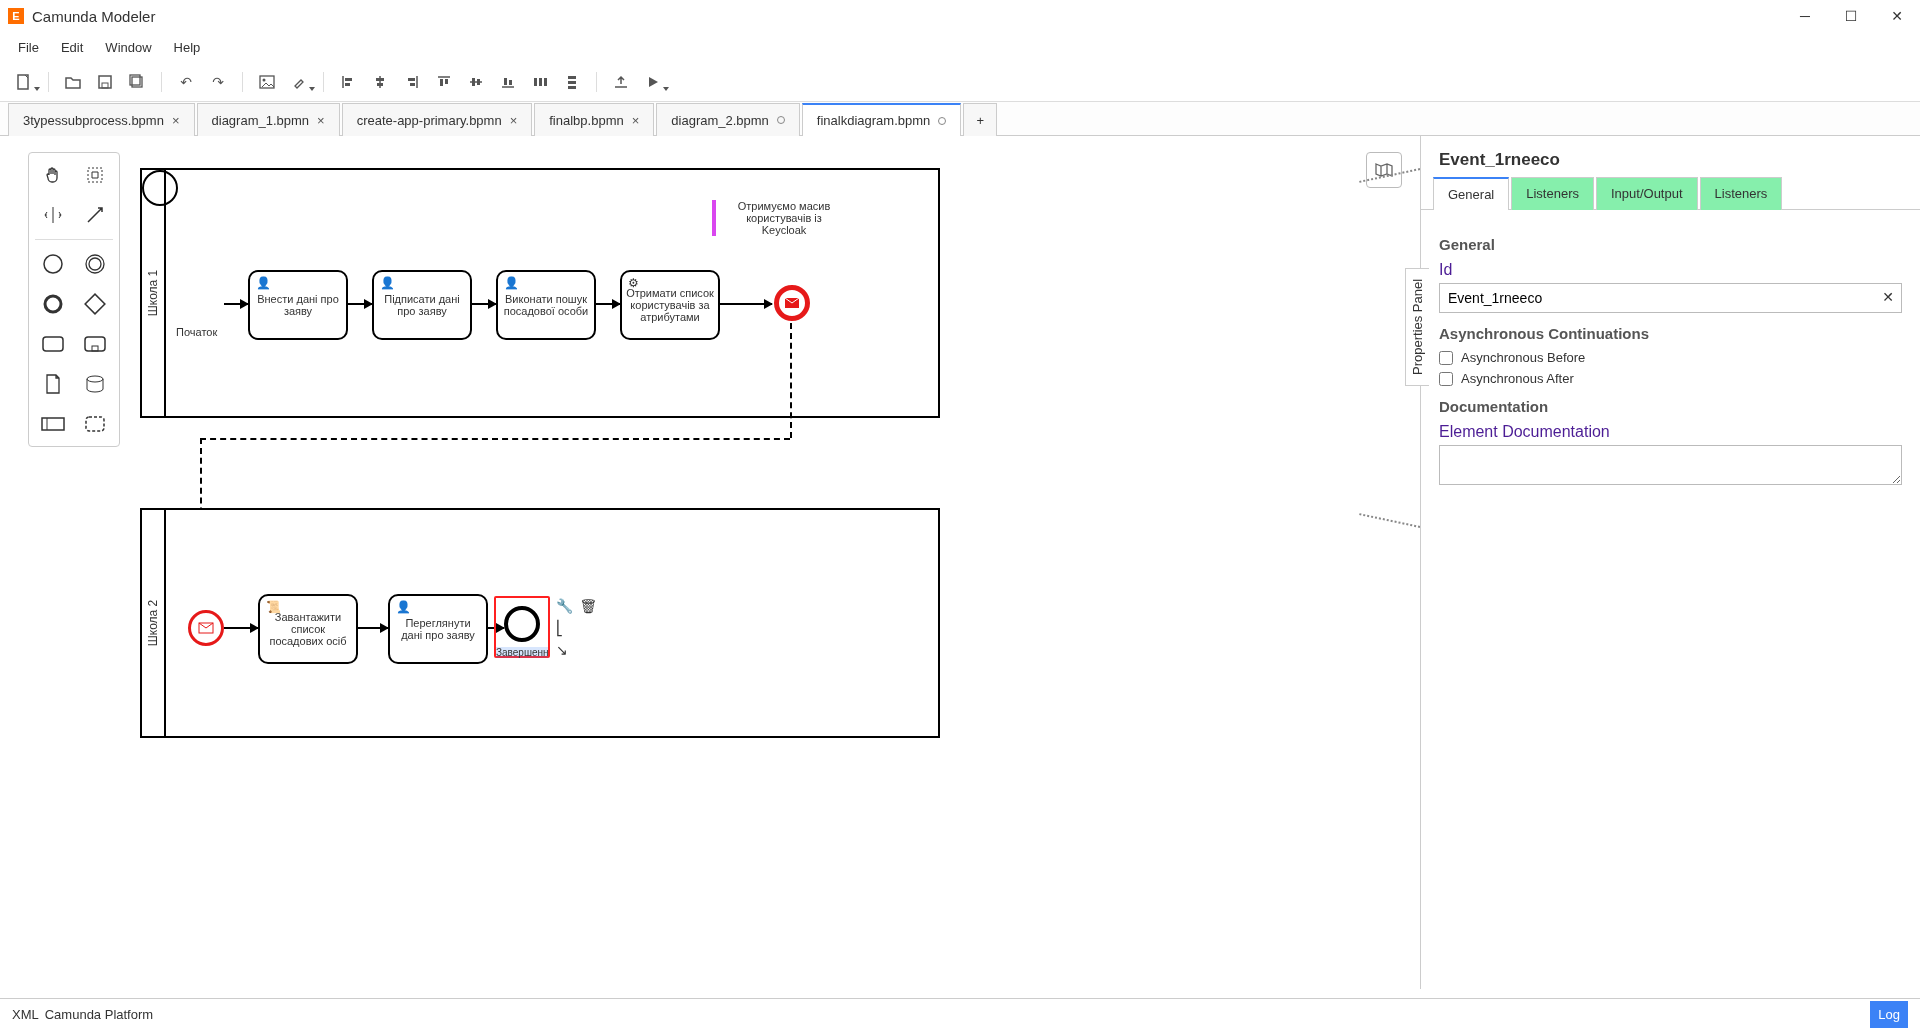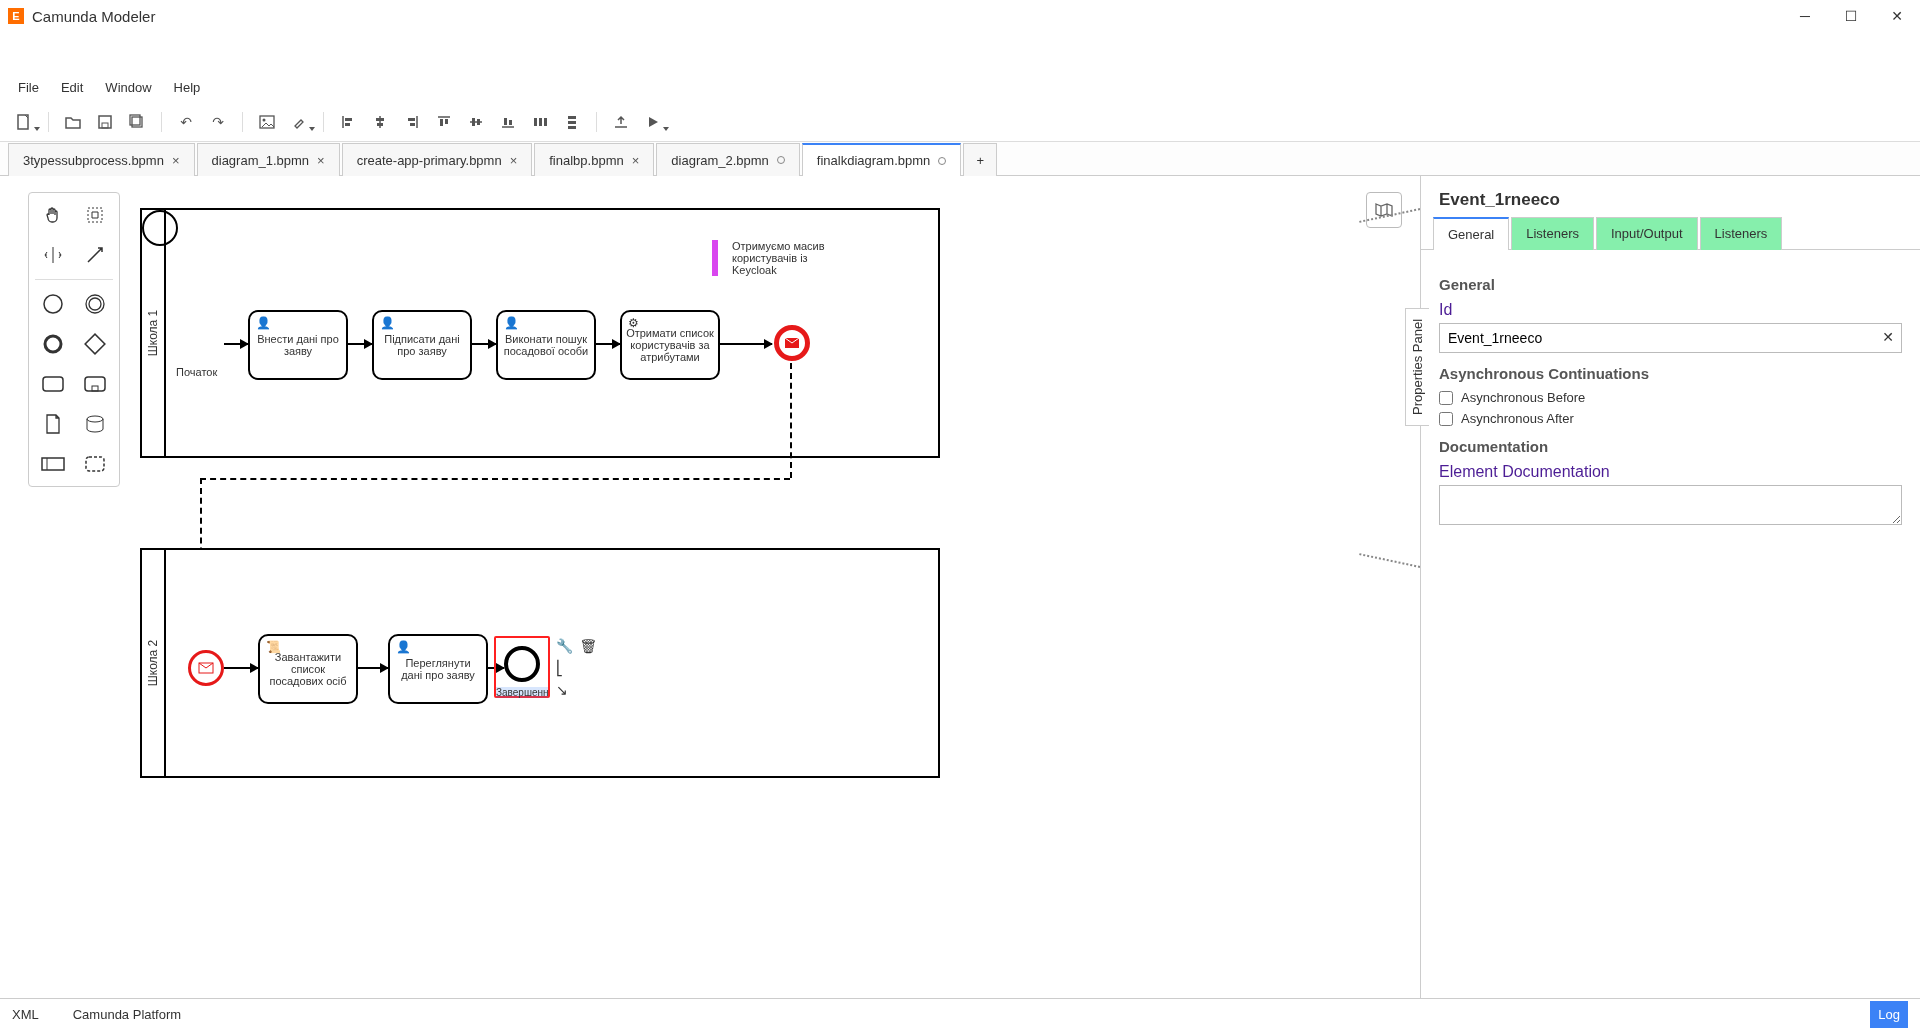--- a/index.html
+++ b/index.html
@@ -4,21 +4,21 @@
 <style>
 * { box-sizing: border-box; margin: 0; padding: 0; font-family: "Segoe UI", Arial, sans-serif; }
 body { width: 1920px; height: 1030px; background: #fff; font-size: 14px; color: #333; overflow: hidden; position: relative; }
 .titlebar { display: flex; align-items: center; justify-content: space-between; height: 32px; padding: 0 0 0 8px; background: #fff; }
 .titlebar .left { display: flex; align-items: center; gap: 8px; }
 .titlebar .logo { width: 16px; height: 16px; background: #ff6d00; display: inline-flex; align-items: center; justify-content: center; color: #fff; font-size: 11px; font-weight: bold; }
 .titlebar .title { font-size: 15px; }
 .titlebar .controls { display: flex; }
 .titlebar .controls .btn { width: 46px; height: 32px; display: flex; align-items: center; justify-content: center; font-size: 14px; }
 .menubar { display: flex; gap: 2px; padding: 4px 8px; font-size: 13px; }
-.menubar .item { padding: 4px 10px; margin-top: 40px; }
+.menubar .item { padding: 4px 10px; }
 .toolbar { display: flex; align-items: center; gap: 4px; padding: 6px 10px; border-bottom: 1px solid #ddd; }
 .toolbar .tbtn { width: 28px; height: 26px; display: flex; align-items: center; justify-content: center; color: #555; border-radius: 2px; position: relative; }
 .toolbar .sep { width: 1px; height: 20px; background: #ddd; margin: 0 6px; }
 .toolbar .caret::after { content: ""; border-left: 3px solid transparent; border-right: 3px solid transparent; border-top: 4px solid #555; position: absolute; right: -2px; bottom: 4px; }
 .tabs { display: flex; border-bottom: 1px solid #ccc; padding-left: 8px; background: #fdfdfd; }
 .tab { display: flex; align-items: center; gap: 8px; padding: 8px 14px; border: 1px solid #ccc; border-bottom: none; background: #f7f7f7; font-size: 13px; margin-right: 2px; position: relative; top: 1px; }
 .tab.active { background: #fff; border-top: 2px solid #3b82f6; }
 .tab .close { font-size: 13px; color: #555; }
 .tab .dirty { width: 8px; height: 8px; border: 1px solid #888; border-radius: 50%; }
 .tab.plus { width: 34px; justify-content: center; }
@@ -40,21 +40,21 @@
 .task .usericon { position: absolute; top: 4px; left: 6px; font-size: 12px; }
 .startev { width: 36px; height: 36px; border: 2px solid #000; border-radius: 50%; background: #fff; }
 .endev { width: 36px; height: 36px; border: 4px solid #000; border-radius: 50%; background: #fff; }
 .msgev { width: 36px; height: 36px; border: 3px solid #e61919; border-radius: 50%; background: #fff; display:flex; align-items:center; justify-content:center; }
 .msgev.thick { border-width: 5px; }
 .msgev svg { width: 16px; height: 12px; }
 .arrow { position: absolute; height: 2px; background: #000; }
 .arrow::after { content: ""; position: absolute; right: -1px; top: -4px; border-left: 9px solid #000; border-top: 5px solid transparent; border-bottom: 5px solid transparent; }
 .dashed-v { position: absolute; border-left: 2px dashed #000; }
 .dashed-h { position: absolute; border-top: 2px dashed #000; }
-.annotation { position: absolute; border-left: 6px solid #d946ef; padding-left: 14px; font-size: 11px; text-align: left; width: 120px; }
+.annotation { position: absolute; border-left: 4px solid #d946ef; padding-left: 20px; font-size: 11px; text-align: center; width: 120px; }
 .sel { position: absolute; border: 2px solid #ff2020; border-radius: 2px; padding-left: 16px; }
 .sel .sel-label { position: absolute; bottom: -2px; left: 0; right: 0; font-size: 10px; text-align: center; background: rgba(59,130,246,0.2); }
 .ctxicons { position: absolute; display: flex; flex-direction: column; gap: 6px; font-size: 14px; }
 .ctxrow { display: flex; gap: 6px; }
 .prop-panel { width: 500px; border-left: 1px solid #ccc; background: #fff; display: flex; flex-direction: column; position: relative; }
 .prop-rotate { position: absolute; left: -16px; top: 250px; transform: rotate(-90deg); transform-origin: left top; font-size: 13px; background: #fff; padding: 4px 10px; border: 1px solid #ccc; border-bottom: none; }
 .prop-header { padding: 14px 18px 6px; font-weight: bold; font-size: 17px; }
 .prop-tabs { display: flex; border-bottom: 1px solid #ccc; padding: 0 12px; }
 .prop-tab { padding: 8px 14px; font-size: 13px; border: 1px solid #ccc; border-bottom: none; background: #86efac; position: relative; top: 1px; margin-right: 2px; }
 .prop-tab.active { background: #fff; border-top: 2px solid #3b82f6; }
@@ -453,18 +453,18 @@
           <span>Asynchronous After</span>
         </label>
       <div class="section-title">Documentation</div>
       <label class="label">Element Documentation</label>
       <textarea class="textarea" style=""></textarea>
     </div>
   </div>
 </div>
 
 <div class="statusbar">
-  <div style="display:flex; gap:34px;">
+  <div style="display:flex; gap:6px;">
     <span>XML</span>
     <span>Camunda Platform</span>
   </div>
   <div class="log">Log</div>
 </div>
 
 </body></html>

